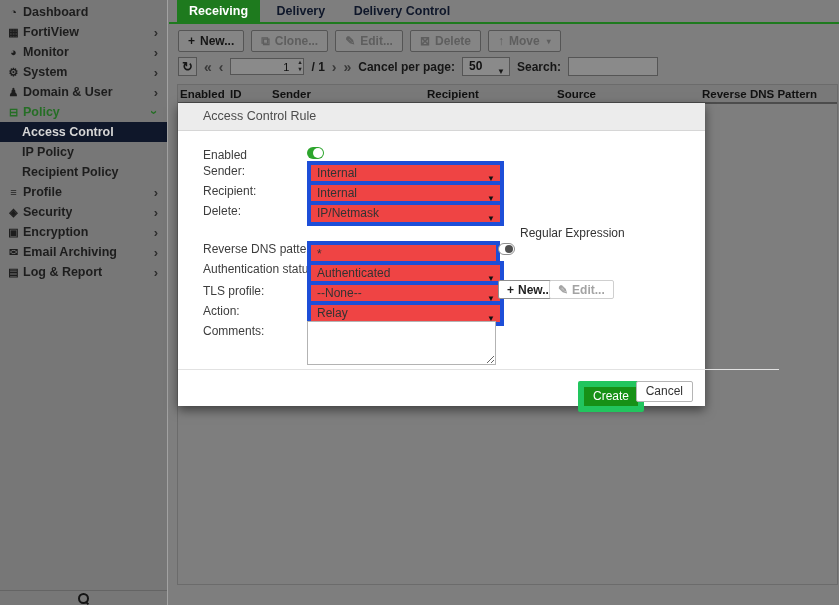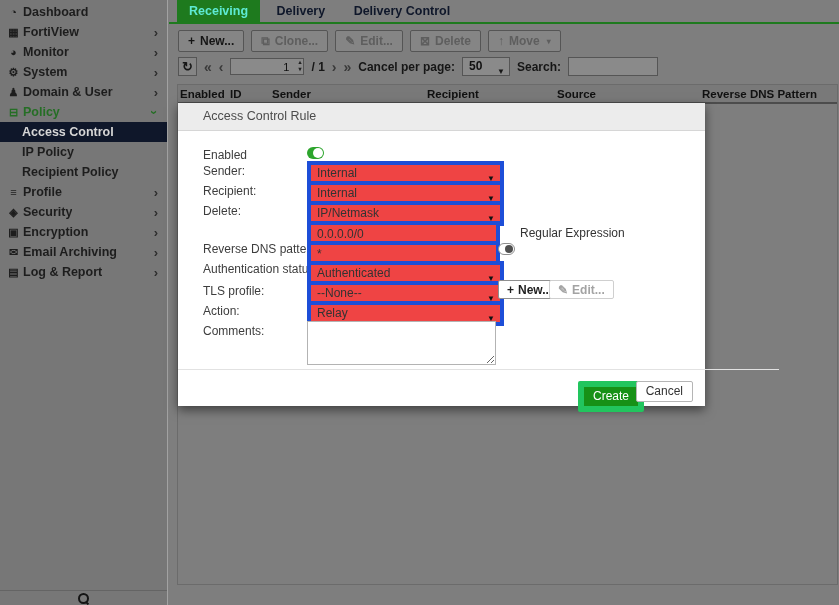--- a/index.html
+++ b/index.html
@@ -24,21 +24,21 @@
   .mag{width:7px;height:7px;border:2px solid #141414;border-radius:50%;position:relative;margin-top:1px}
   .mag::after{content:"";position:absolute;width:2px;height:4px;background:#141414;
               transform:rotate(-45deg);left:6px;top:6px}
 
   
   #content{position:absolute;left:169px;top:0;width:670px;height:605px}
   .tabbar{position:absolute;top:0;left:0;right:0;height:22px;
           border-bottom:2px solid #1e7a1e;padding-left:8px;box-sizing:content-box}
   .tab{display:inline-block;height:22px;line-height:23px;padding:0 12px;
        font-size:12.5px;font-weight:700;color:#0f172a;cursor:pointer}
-  .tab.active{background:#1e7a1e;color:#5eead4}
+  .tab.active{background:#1e7a1e;color:#ffffff}
 
   .tbar{position:absolute;top:30px;left:9px;display:flex;gap:7px}
   .tbtn{height:20px;display:flex;align-items:center;gap:5px;padding:0 9px;
         background:#858585;border:1px solid #555;border-radius:2px;
         font-size:12px;font-weight:700;color:#151515;cursor:pointer}
   .tbtn .bic{font-size:12px}
   .tbtn.dis{color:#5e5e5e}
   .tbtn .caret{font-size:8px;margin-left:2px}
 
   .pager{position:absolute;top:57px;left:9px;display:flex;align-items:center;
@@ -250,21 +250,20 @@
     <span>Internal</span>
     <span class="dcaret2">▼</span>
   </div>
 
   <span class="m-lab" style="top:100px">Delete:</span>
   <div class="ctl dd" style="top:98px">
     <span>IP/Netmask</span>
     <span class="dcaret2">▼</span>
   </div>
 
-  <input class="ctl txt" style="top: 118px;" value="0.0.0.0/0">
 
   <span class="m-lab" style="top:138px">Reverse DNS pattern:</span>
   <input class="ctl txt" style="top: 138px;" value="*">
   <span class="tog off" style="position:absolute;left:320px;top:140px"></span>
   <span style="position:absolute;left:342px;top:123px;color:#333">Regular Expression</span>
 
   <span class="m-lab" style="top:158px">Authentication status:</span>
   <div class="ctl dd" style="top:158px">
     <span>Authenticated</span>
     <span class="dcaret2">▼</span>

